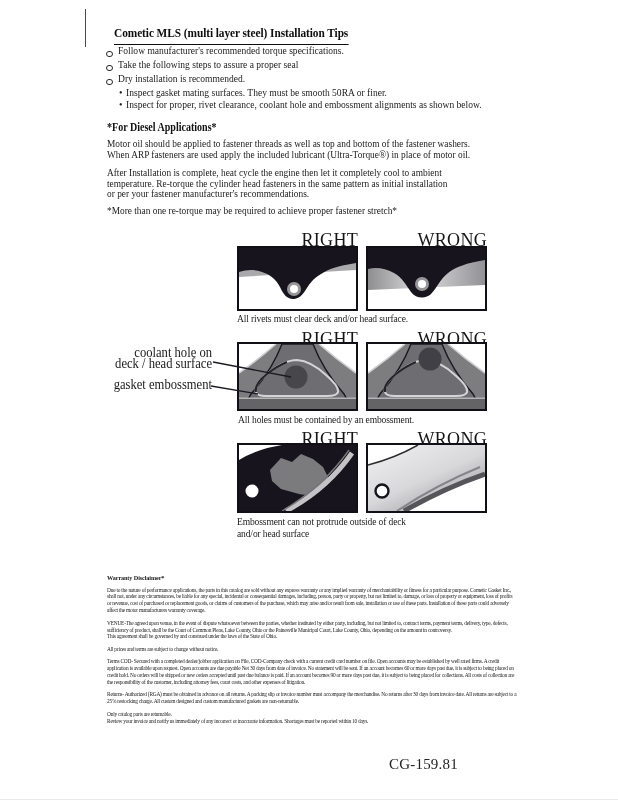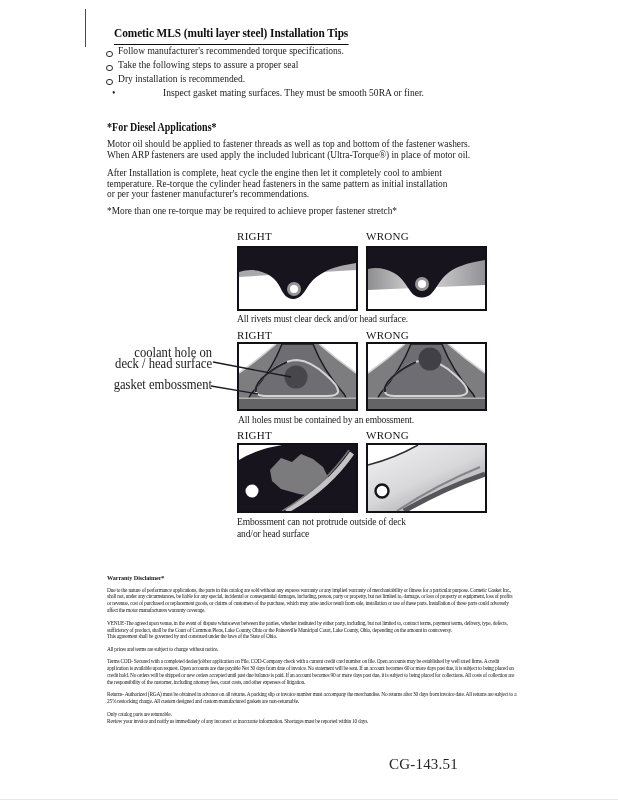--- a/index.html
+++ b/index.html
@@ -9,34 +9,34 @@
     margin:0 auto;
   }
   .edge-line{position:absolute;left:85px;top:9px;width:1.2px;height:38px;background:#4a4a4a;}
   .title{
     position:absolute;left:114px;top:25px;font-size:13.4px;font-weight:bold;color:#0e0e10;
     white-space:nowrap;border-bottom:1.7px solid #0e0e10;padding-bottom:2.5px;
     transform:scaleX(0.85);transform-origin:0 0;letter-spacing:-0.1px;
   }
   .tips{position:absolute;left:106px;top:45px;}
   .tip{display:flex;align-items:flex-end;margin-bottom:1.5px;}
-  .tip.sub{margin-left:6px;margin-bottom:0.5px;gap:44px;}
+  .tip.sub{margin-left:13px;margin-bottom:0.5px;}
   .omark{width:4.5px;height:4.5px;border:1.1px solid #29292c;border-radius:50%;margin:3.2px 5px 0 0;flex:none;}
   .bmark{font-size:10px;line-height:12px;margin-right:3.5px;flex:none;}
   .bmark::before{content:"\2022";}
   .ln{font-size:10.6px;line-height:12.4px;white-space:nowrap;}
   .sub .ln{line-height:10.8px;}
   .sx85{transform:scaleX(0.85);transform-origin:0 0;}
   .sx9{transform:scaleX(0.9);transform-origin:0 0;}
   .sxr{transform:scaleX(0.9);transform-origin:100% 0;}
   .diesel{position:absolute;left:107px;top:120px;}
   .dz-h{font-size:11.8px;font-weight:bold;margin-bottom:4px;white-space:nowrap;color:#111;}
   .dz-line{font-size:10.4px;line-height:10.6px;white-space:nowrap;}
   .gap1{height:8px;} .gap2{height:6px;}
-  .rw{position:absolute;width:121px;text-align:left;font-size:11px;letter-spacing:0.3px;color:#151517;}
+  .rw{position:absolute;width:121px;text-align:right;font-size:18px;letter-spacing:0.3px;color:#151517;}
   .c1{left:237px;} .c2{left:366px;}
   .r1h{top:230px;} .r2h{top:329px;} .r3h{top:429px;}
   .dbox{position:absolute;width:121px;border:2px solid #121016;box-sizing:border-box;background:#fff;overflow:hidden;}
   .r1b{top:246px;height:65px;} .r2b{top:342px;height:69px;} .r3b{top:443px;height:70px;}
   .dbox svg{display:block;}
   .cap{position:absolute;font-size:10.6px;letter-spacing:-0.15px;white-space:nowrap;color:#1b1b1d;}
   .cap1{left:237px;top:313px;} .cap2{left:238px;top:414px;}
   .cap3a{left:237px;top:516px;} .cap3b{left:237px;top:528px;}
   .callout{position:absolute;text-align:right;font-size:14px;line-height:11px;color:#1b1b1d;white-space:nowrap;}
   .co-coolant{left:70px;top:347px;width:142px;}
@@ -67,20 +67,24 @@
       <span class="ln sx9">Take the following steps to assure a proper seal</span>
     </div>
     <div class="tip">
       <span class="omark"></span>
       <span class="ln sx9">Dry installation is recommended.</span>
     </div>
     <div class="tip sub">
       <span class="bmark"></span>
       <span class="ln sx9">Inspect gasket mating surfaces.  They must be smooth 50RA or finer.</span>
     </div>
+    <div class="tip sub">
+      <span class="bmark"></span>
+      <span class="ln sx9">Inspect for proper, rivet clearance, coolant hole and embossment alignments as shown below.</span>
+    </div>
   </div>
 
   <div class="diesel">
     <div class="dz-h sx85">*For Diesel Applications*</div>
     <div class="dz-line sx9">Motor oil should be applied to fastener threads as well as top and bottom of the fastener washers.</div>
     <div class="dz-line sx9">When ARP fasteners are used apply the included lubricant (Ultra-Torque®) in place of motor oil.</div>
     <div class="gap1"></div>
     <div class="dz-line sx9">After Installation is complete, heat cycle the engine then let it completely cool to ambient</div>
     <div class="dz-line sx9">temperature. Re-torque the cylinder head fasteners in the same pattern as initial installation</div>
     <div class="dz-line sx9">or per your fastener manufacturer's recommendations.</div>
@@ -204,15 +208,15 @@
     <p class="wd-p">Due to the nature of performance applications, the parts in this catalog are sold without any express warranty or any implied warranty of merchantability or fitness for a particular purpose.  Cometic Gasket Inc., shall not, under any circumstances, be liable for any special, incidental or consequential damages, including, person, party or property, but not limited to, damage, or loss of property or equipment, loss of profits or revenue, cost of purchased or replacement goods, or claims of customers of the purchase, which may arise and/or result from sale, installation or use of these parts.  Installation of these parts could adversely affect the motor manufacturers warranty coverage.</p>
     <p class="wd-p tight">VENUE-The agreed upon venue, in the event of dispute whatsoever between the parties, whether instituted by either party, including, but not limited to, contract terms, payment terms, delivery, type, defects, sufficiency of product, shall be the Court of Common Pleas, Lake County, Ohio or the Painesville Municipal Court, Lake County, Ohio, depending on the amount in controversy.</p>
     <p class="wd-p">This agreement shall be governed by and construed under the laws of the State of Ohio.</p>
     <p class="wd-p">All prices and terms are subject to change without notice.</p>
     <p class="wd-p">Terms COD- Secured with a completed dealer/jobber application on File, COD-Company check with a current credit card number on file.  Open accounts may be established by well rated firms.  A credit application is available upon request.  Open accounts are due payable Net 30 days from date of invoice.  No statement will be sent.  If an account becomes 60 or more days past due, it is subject to being placed on credit hold.  No orders will be shipped or new orders accepted until past due balance is paid.  If an account becomes 90 or more days past due, it is subject to being placed for collections.  All costs of collection are the responsibility of the customer, including attorney fees, court costs, and other expenses of litigation.</p>
     <p class="wd-p">Returns- Authorized (RGA) must be obtained in advance on all returns.  A packing slip or invoice number must accompany the merchandise.  No returns after 30 days from invoice date.  All returns are subject to a 25% restocking charge.  All custom designed and custom manufactured gaskets are non-returnable.</p>
     <p class="wd-p tight">Only catalog parts are returnable.</p>
     <p class="wd-p">Review your invoice and notify us immediately of any incorrect or inaccurate information.  Shortages must be reported within 10 days.</p>
   </div>
 
-  <div class="pagenum">CG-143.51</div>
+  <div class="pagenum">CG-159.81</div>
 
 </div>
 
 </body></html>

